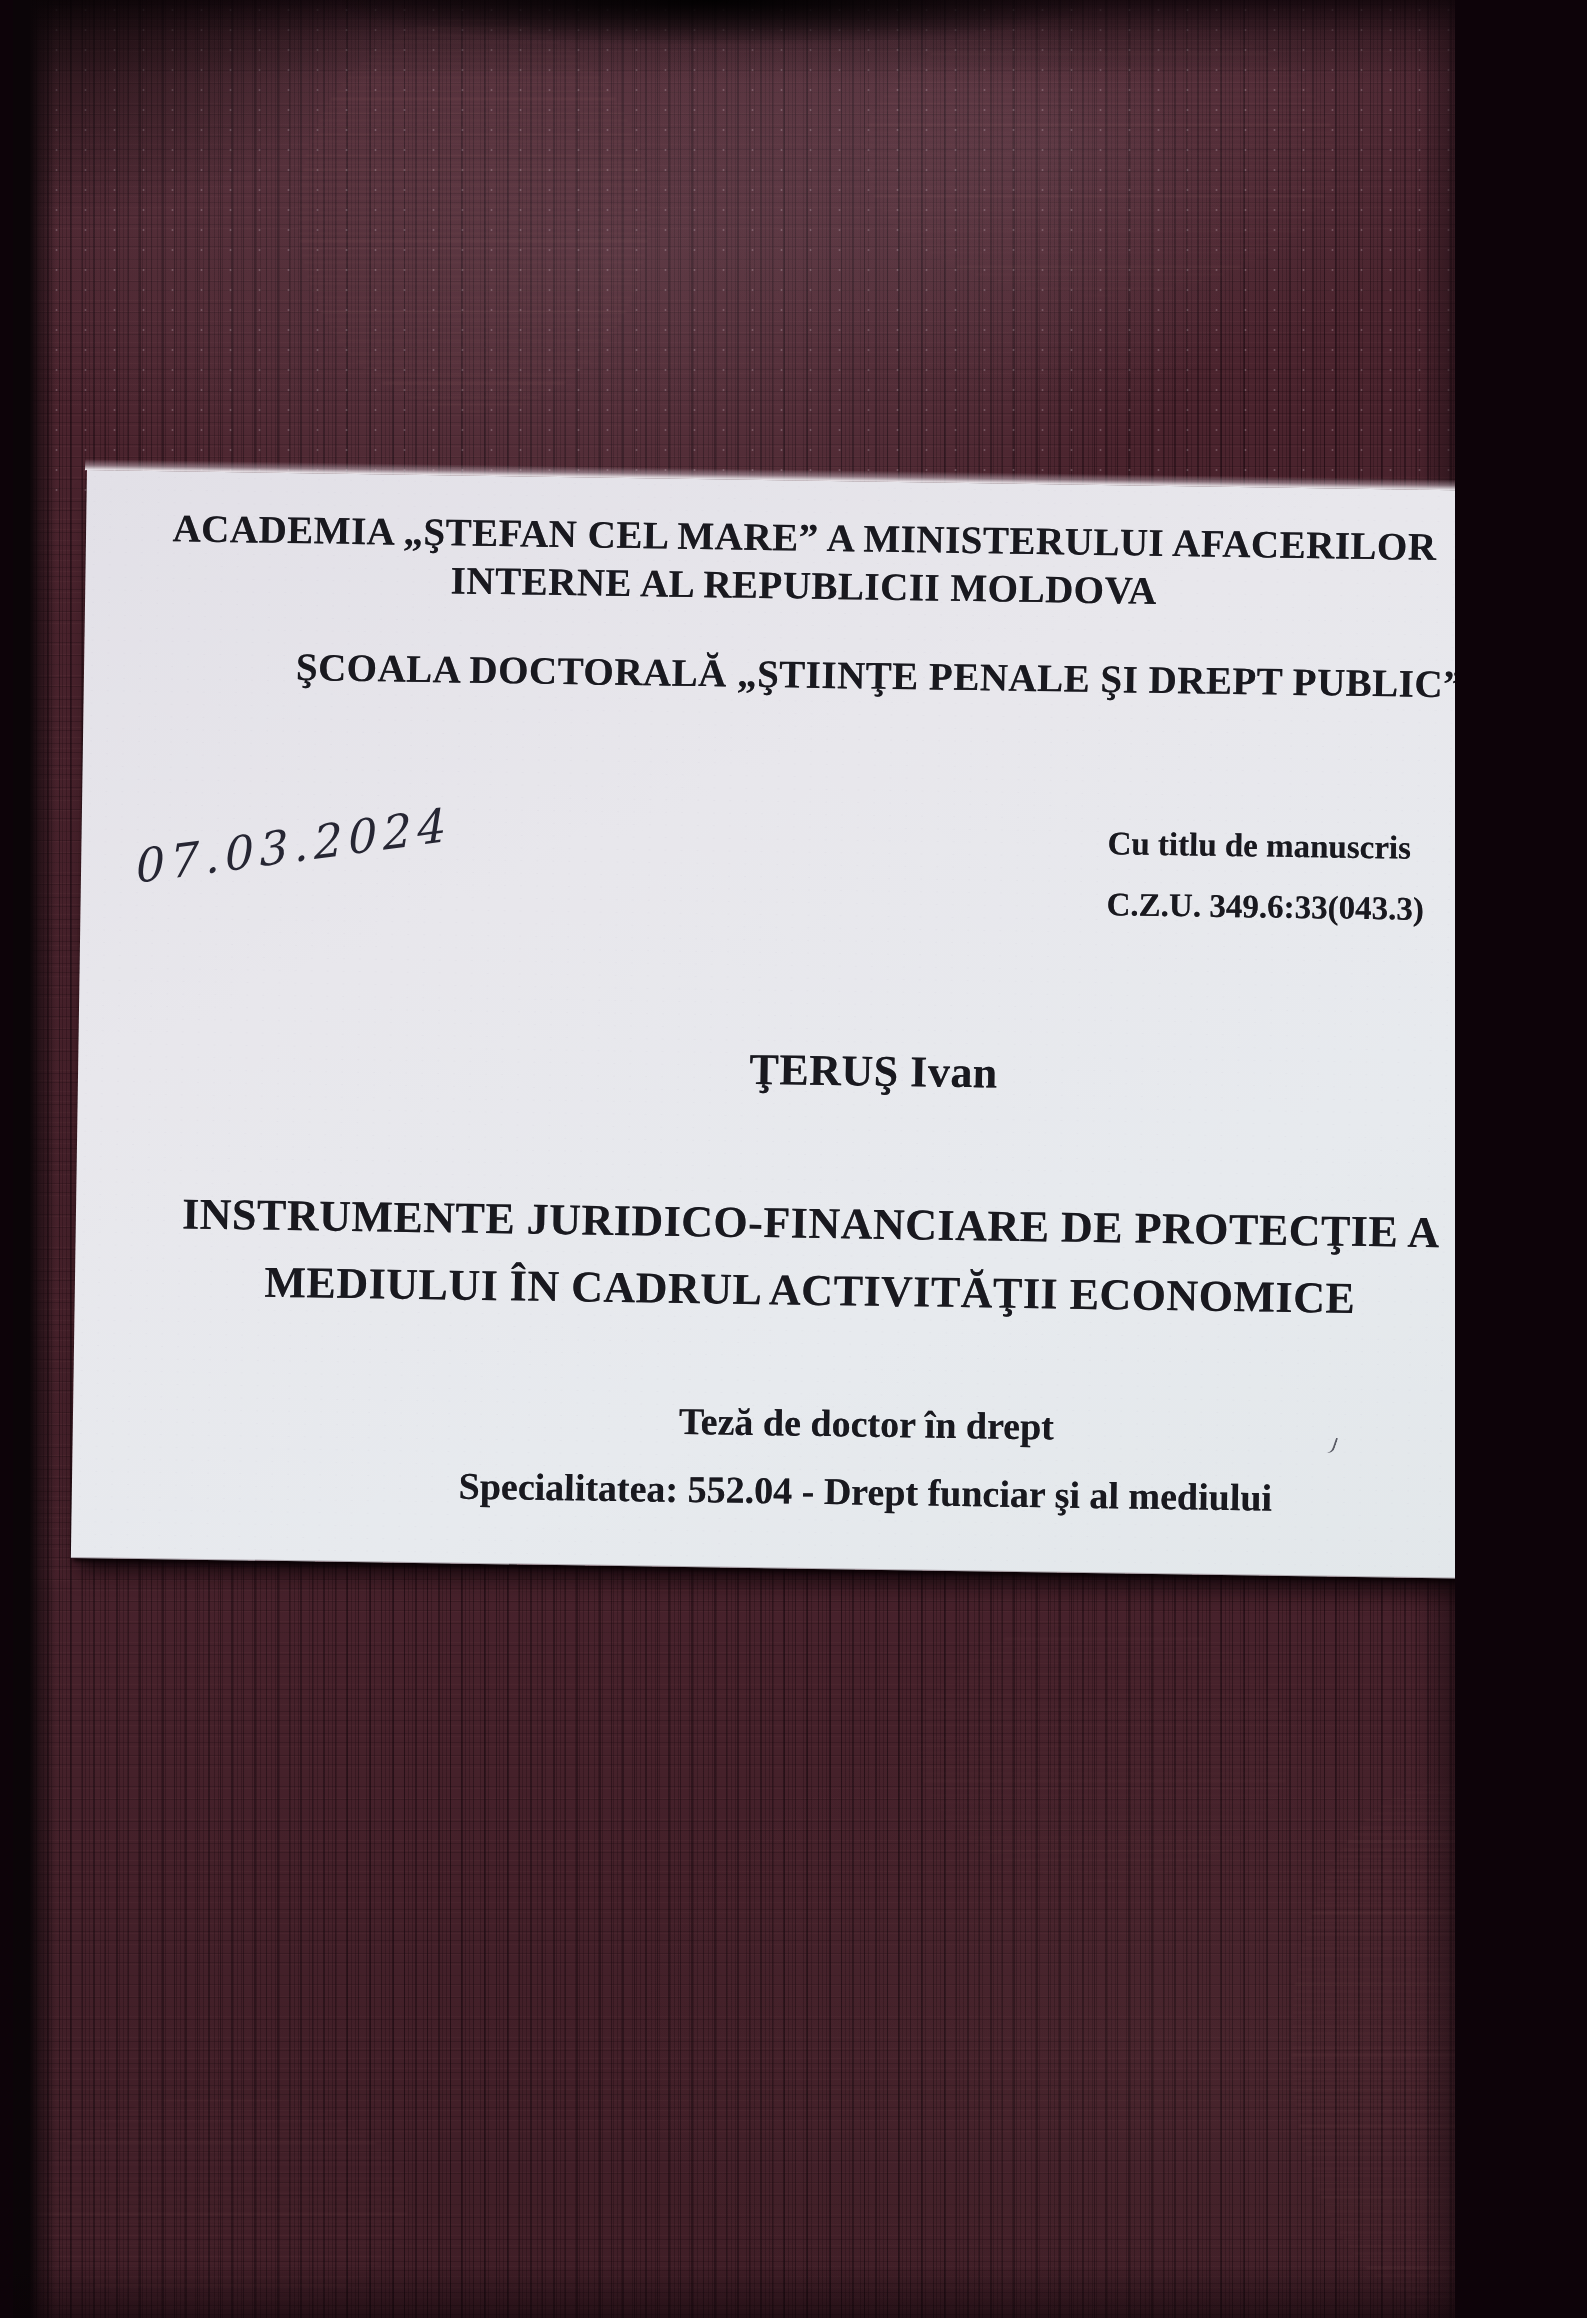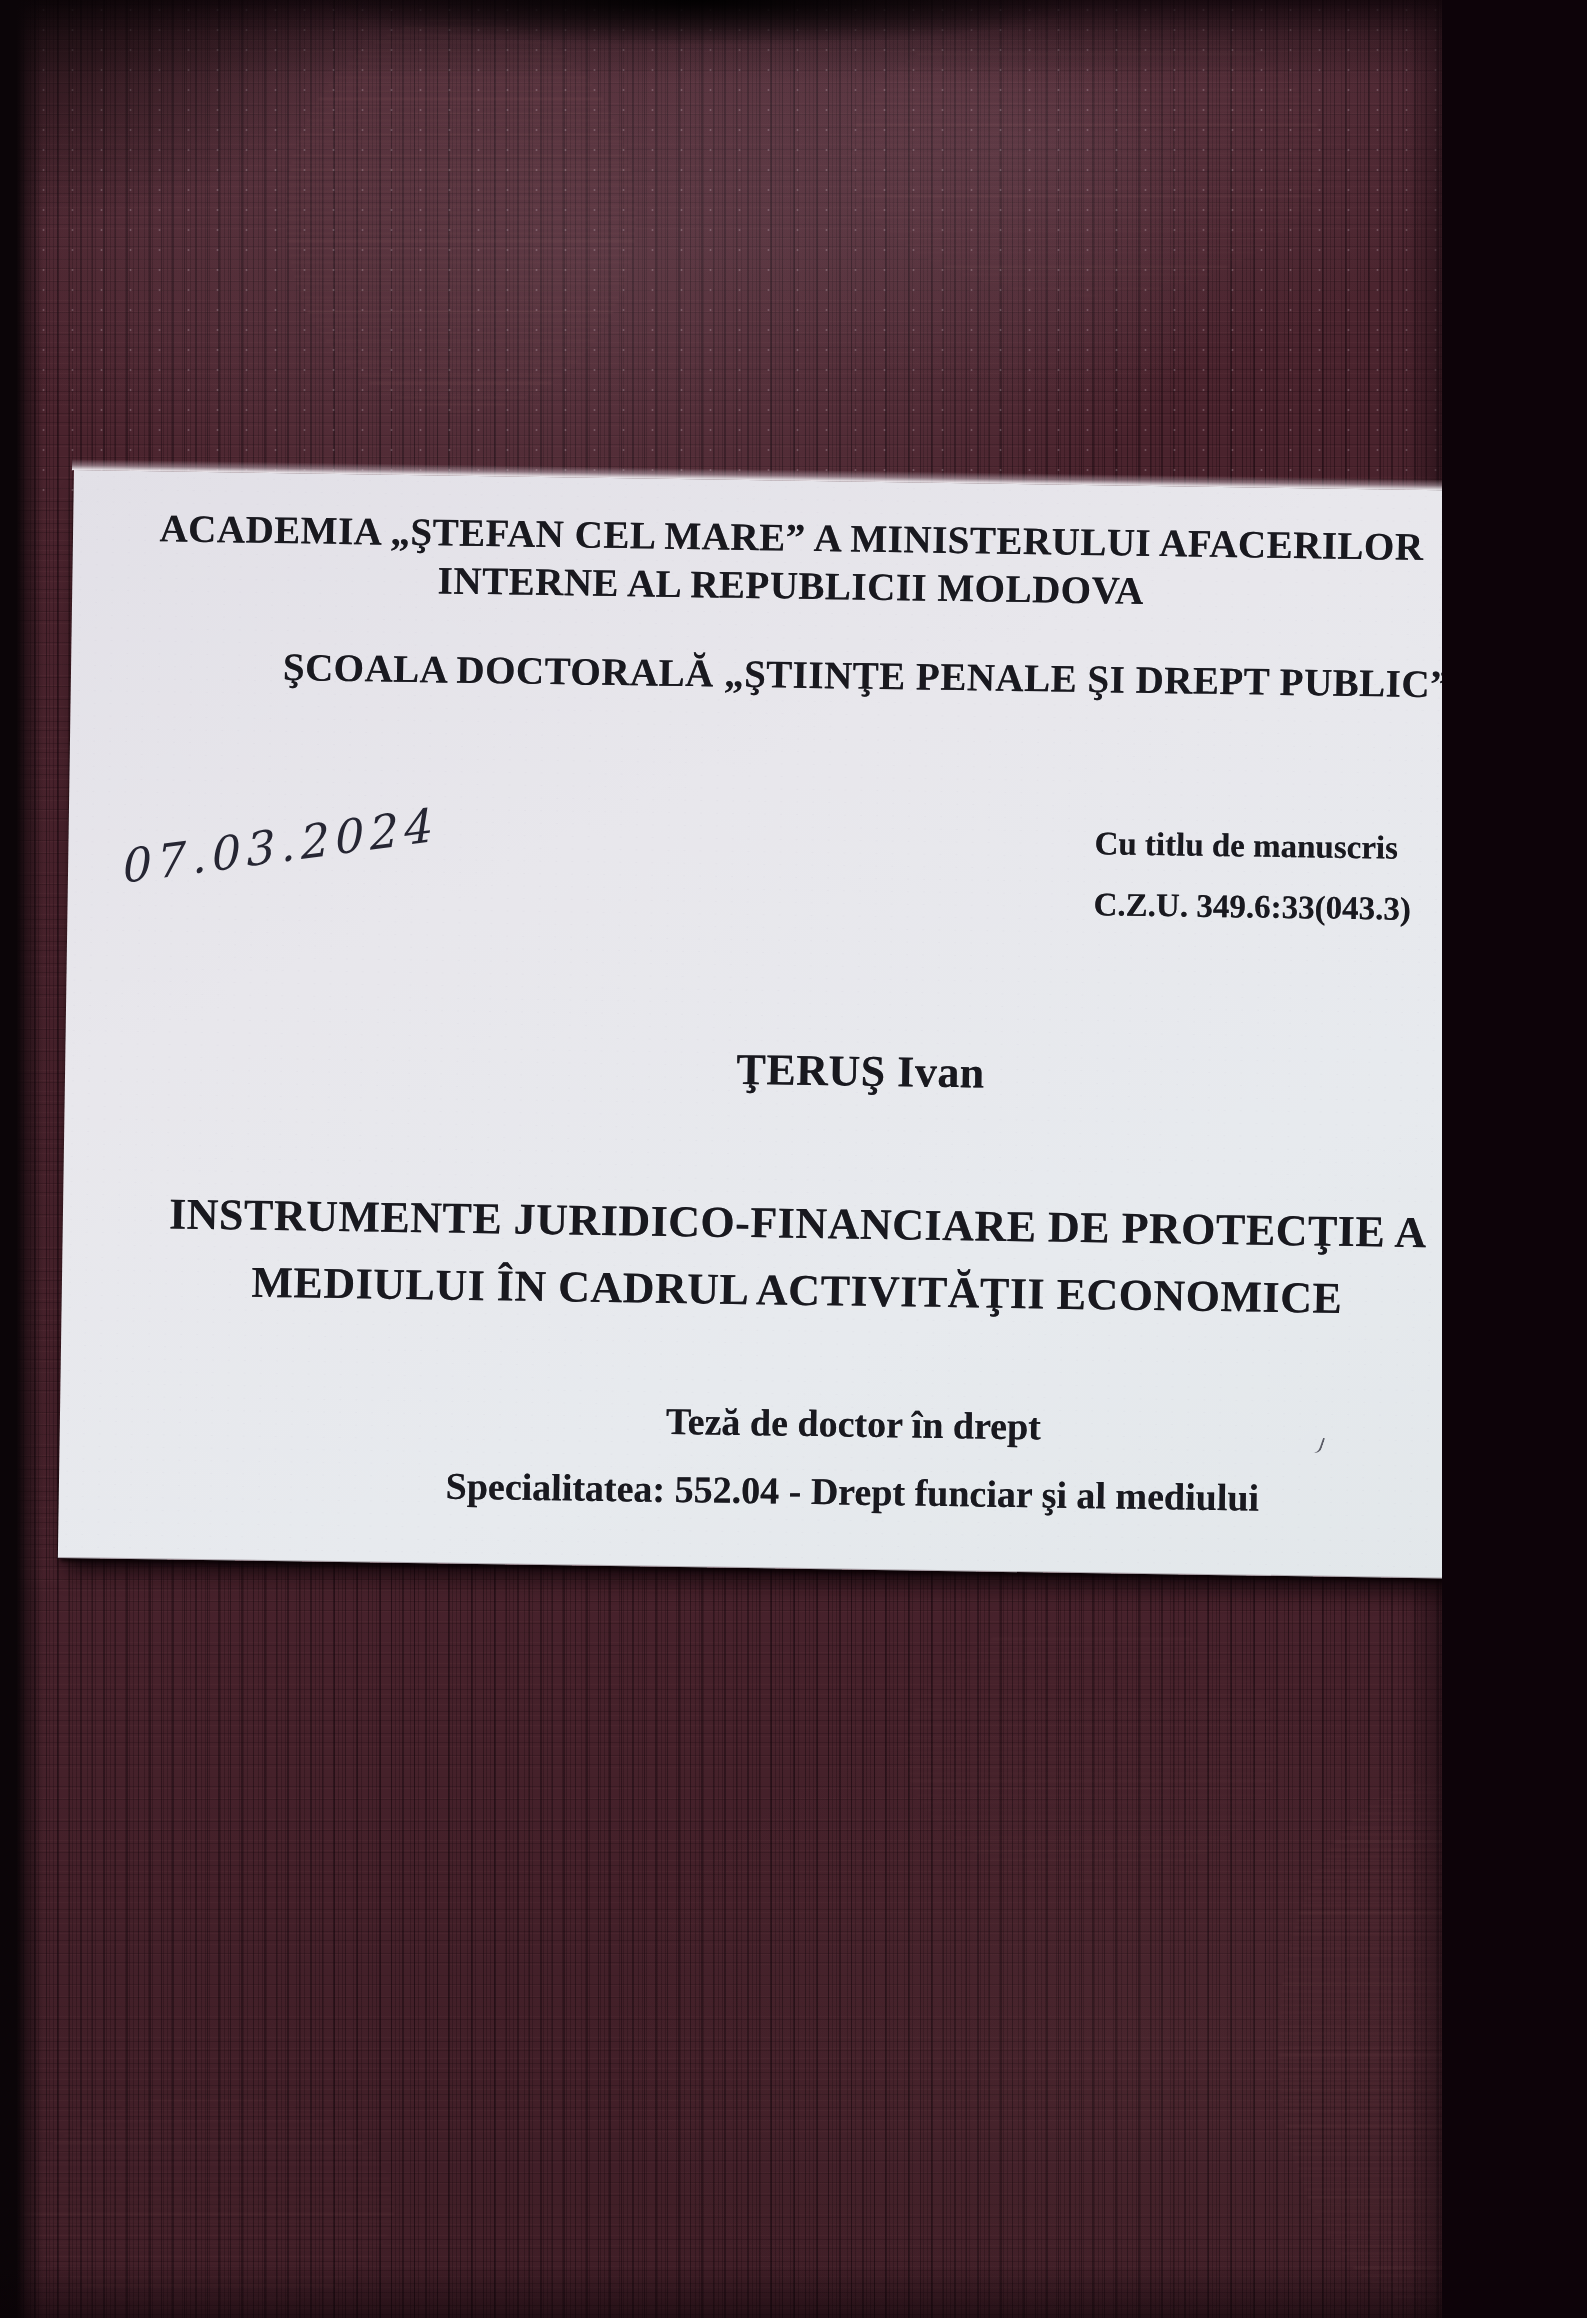--- a/index.html
+++ b/index.html
@@ -10,20 +10,21 @@
     background: #0d0309;
     overflow: hidden;
     font-family: "Liberation Serif", "DejaVu Serif", serif;
   }
   .photo {
     position: relative;
     width: 1442px;
     height: 2319px;
     overflow: hidden;
     background: #4a232d;
+    margin-left: 13px;
   }
   
   .fabric {
     position: absolute;
     inset: 0;
     background-color: #4a232d;
     background-image:
       radial-gradient(ellipse 823px 466px at 42% 11%, rgba(205,185,200,0.14), rgba(205,185,200,0.05) 55%, transparent 75%),
       radial-gradient(ellipse 603px 357px at 72% 6%, rgba(190,170,185,0.09), transparent 70%),
       radial-gradient(ellipse 768px 494px at 80% 88%, rgba(190,140,135,0.05), transparent 72%),

